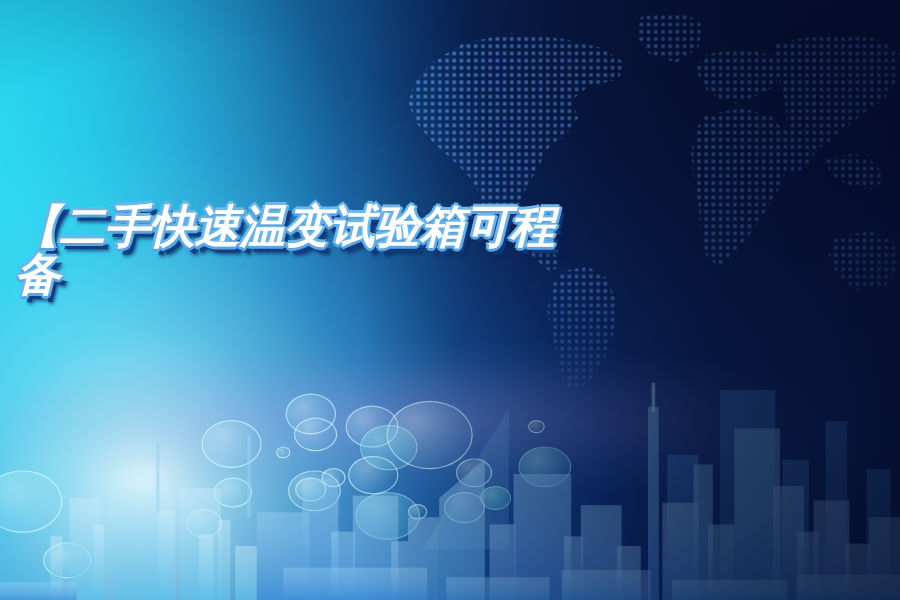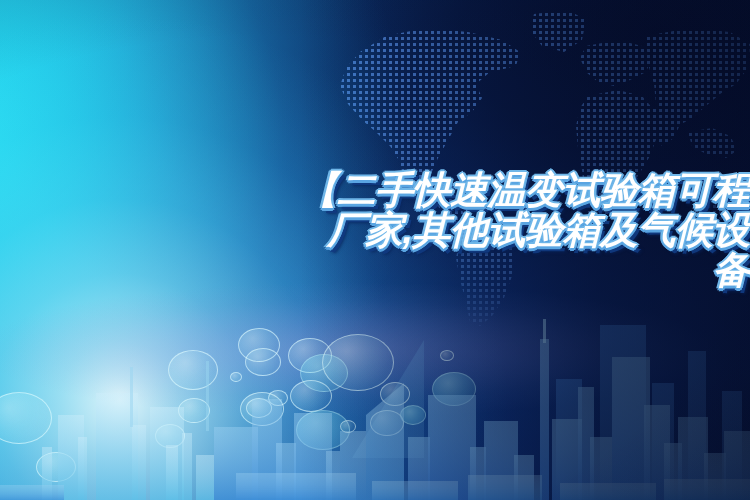--- a/index.html
+++ b/index.html
@@ -116,21 +116,21 @@
     width:0;height:0;
     border-left:72px solid transparent;
     border-bottom:118px solid rgba(120,195,240,0.20);
   }
 
   
   #headline{
     position:absolute;
     left:12px;right:0;
     top:170px;
-    text-align:right;
+    text-align:left;
     z-index:40;
     pointer-events:none;
   }
   #headline .line{
     display:block;
     font-size:38px;
     line-height:40px;
     font-weight:bold;
     font-style:italic;
     letter-spacing:-0.5px;
@@ -327,17 +327,16 @@
       <rect x="664" y="184" width="86" height="21"></rect>
       <rect x="0" y="190" width="64" height="15"></rect>
     </g>
   </svg>
 
   <div class="bg-layer bg-bottom-dark"></div>
   <div class="bg-layer bg-vignette"></div>
 
   <div id="headline">
     <span class="line">【二手快速温变试验箱可程</span>
-    <span class="line">厂家,其他试验箱及气候设</span>
     <span class="line">备</span>
   </div>
 
 </div>
 
 </body></html>

